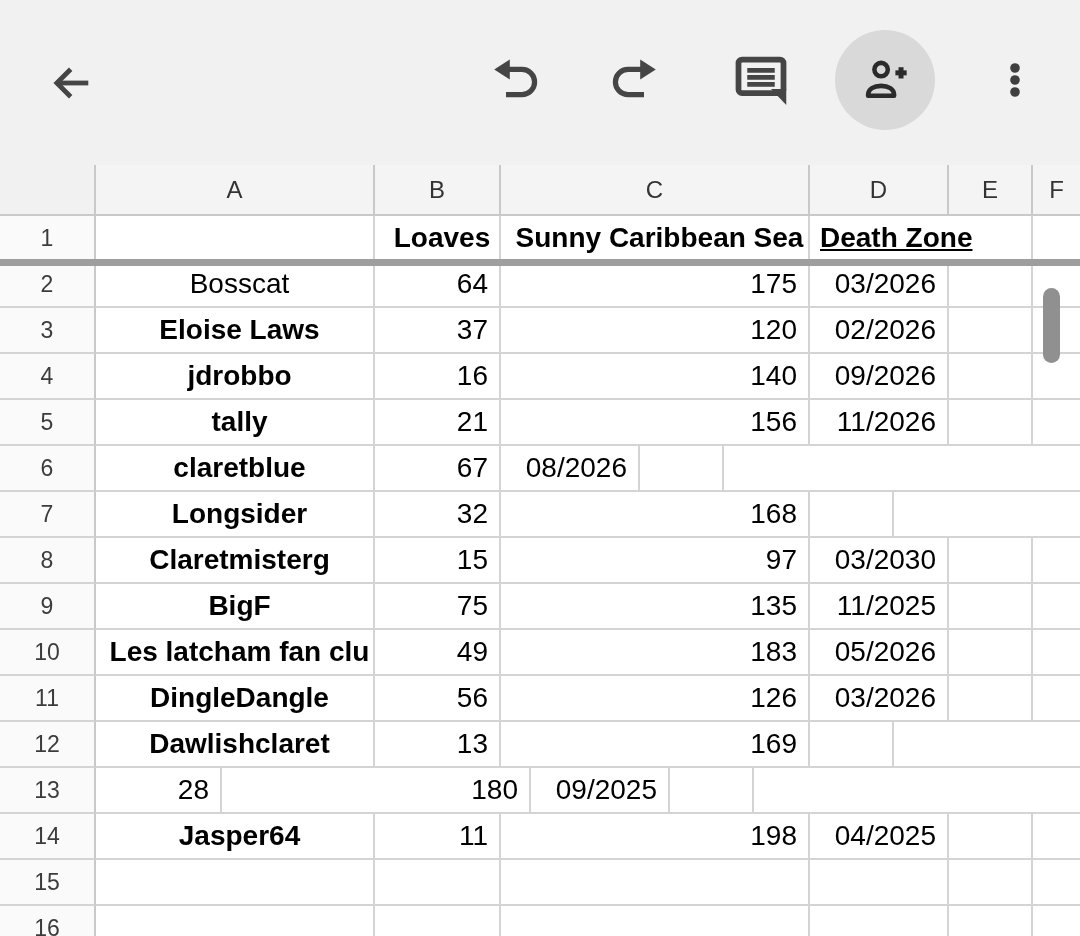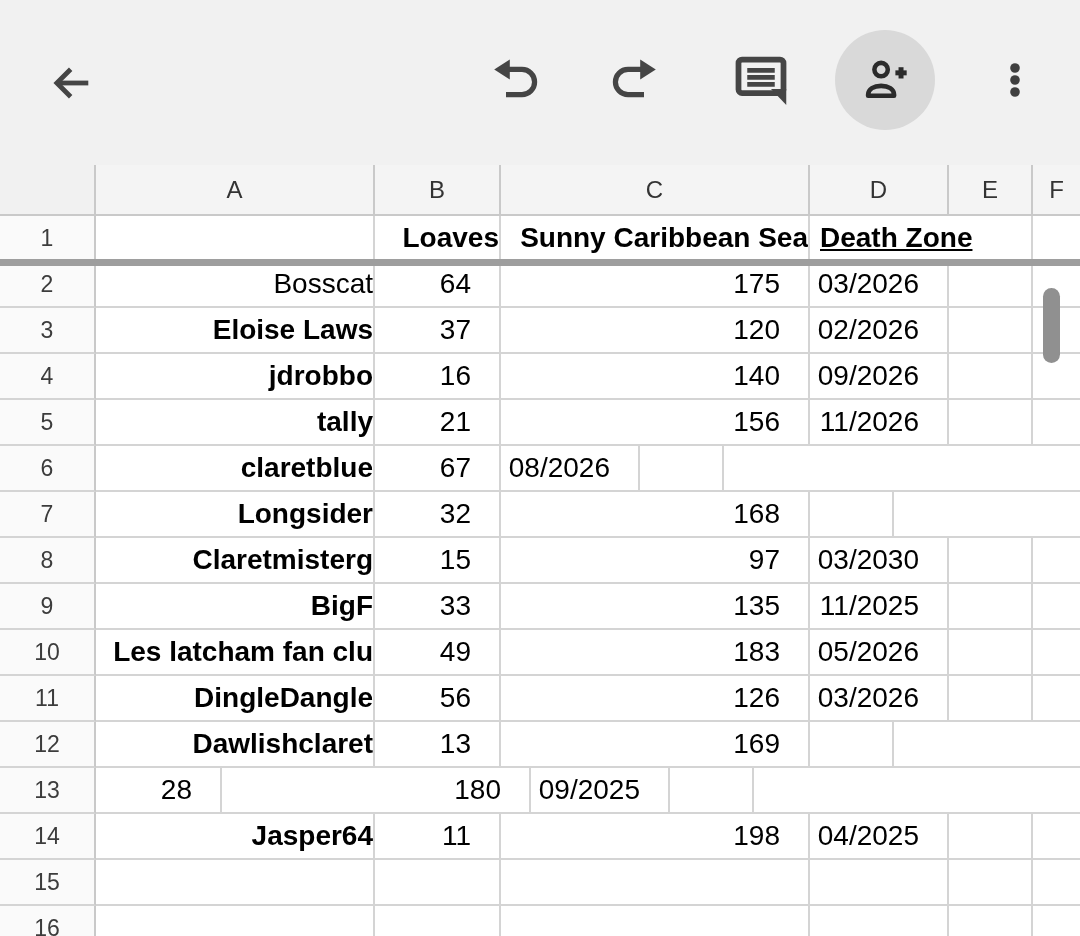--- a/index.html
+++ b/index.html
@@ -32,22 +32,22 @@
   .colhead{background:var(--header-bg);border-right:2px solid var(--header-gridline);border-bottom:2px solid var(--header-gridline);
            color:var(--header-text);font-size:24px;line-height:49px;text-align:center;flex:0 0 auto;}
   .colhead.corner{background:var(--toolbar-bg);}
   .colhead.last{flex:1 1 auto;border-right:none;}
 
   .grid-row{display:flex;width:1080px;height:46px;}
   .cell{flex:0 0 auto;border-right:2px solid var(--gridline);border-bottom:2px solid var(--gridline);
         font-size:28px;line-height:44px;color:var(--text);overflow:hidden;white-space:nowrap;background:var(--cell-bg);}
   .cell.rowhdr{background:var(--row-header-bg);border-right-color:var(--header-gridline);
                font-size:23px;color:#3c3c3c;text-align:center;}
-  .cell.al{text-align:right;padding-left:10px;}
-  .cell.ar{text-align:right;padding-right:28px;}
+  .cell.al{text-align:center;padding-left:10px;}
+  .cell.ar{text-align:right;padding-right:11px;}
   .cell.b{font-weight:bold;}
   .cell.last{flex:1 1 auto;border-right:none;}
   .cell.spill{overflow:visible;position:relative;z-index:2;border-right-color:transparent;text-decoration:underline;}
 
   .w-rowhdr{width:96px;} .w-A{width:279px;} .w-B{width:126px;} .w-C{width:309px;}
   .w-D{width:139px;} .w-E{width:84px;}
 
   .frozen-bar{position:absolute;left:0;top:94px;width:1080px;height:7px;background:var(--frozen-divider);z-index:4;}
   .vscroll{position:absolute;left:1043px;top:123px;width:17px;height:75px;border-radius:9px;background:var(--scrollbar);z-index:5;}
 </style>
@@ -182,21 +182,21 @@
         <div class="cell al w-A b">Claretmisterg</div>
         <div class="cell ar w-B">15</div>
         <div class="cell ar w-C">97</div>
         <div class="cell ar w-D">03/2030</div>
         <div class="cell w-E"></div>
         <div class="cell last"></div>
       </div>
       <div class="grid-row">
         <div class="cell rowhdr w-rowhdr">9</div>
         <div class="cell al w-A b">BigF</div>
-        <div class="cell ar w-B">33</div>
+        <div class="cell ar w-B">75</div>
         <div class="cell ar w-C">135</div>
         <div class="cell ar w-D">11/2025</div>
         <div class="cell w-E"></div>
         <div class="cell last"></div>
       </div>
       <div class="grid-row">
         <div class="cell rowhdr w-rowhdr">10</div>
         <div class="cell al w-A b">Les latcham fan clu</div>
         <div class="cell ar w-B">49</div>
         <div class="cell ar w-C">183</div>

